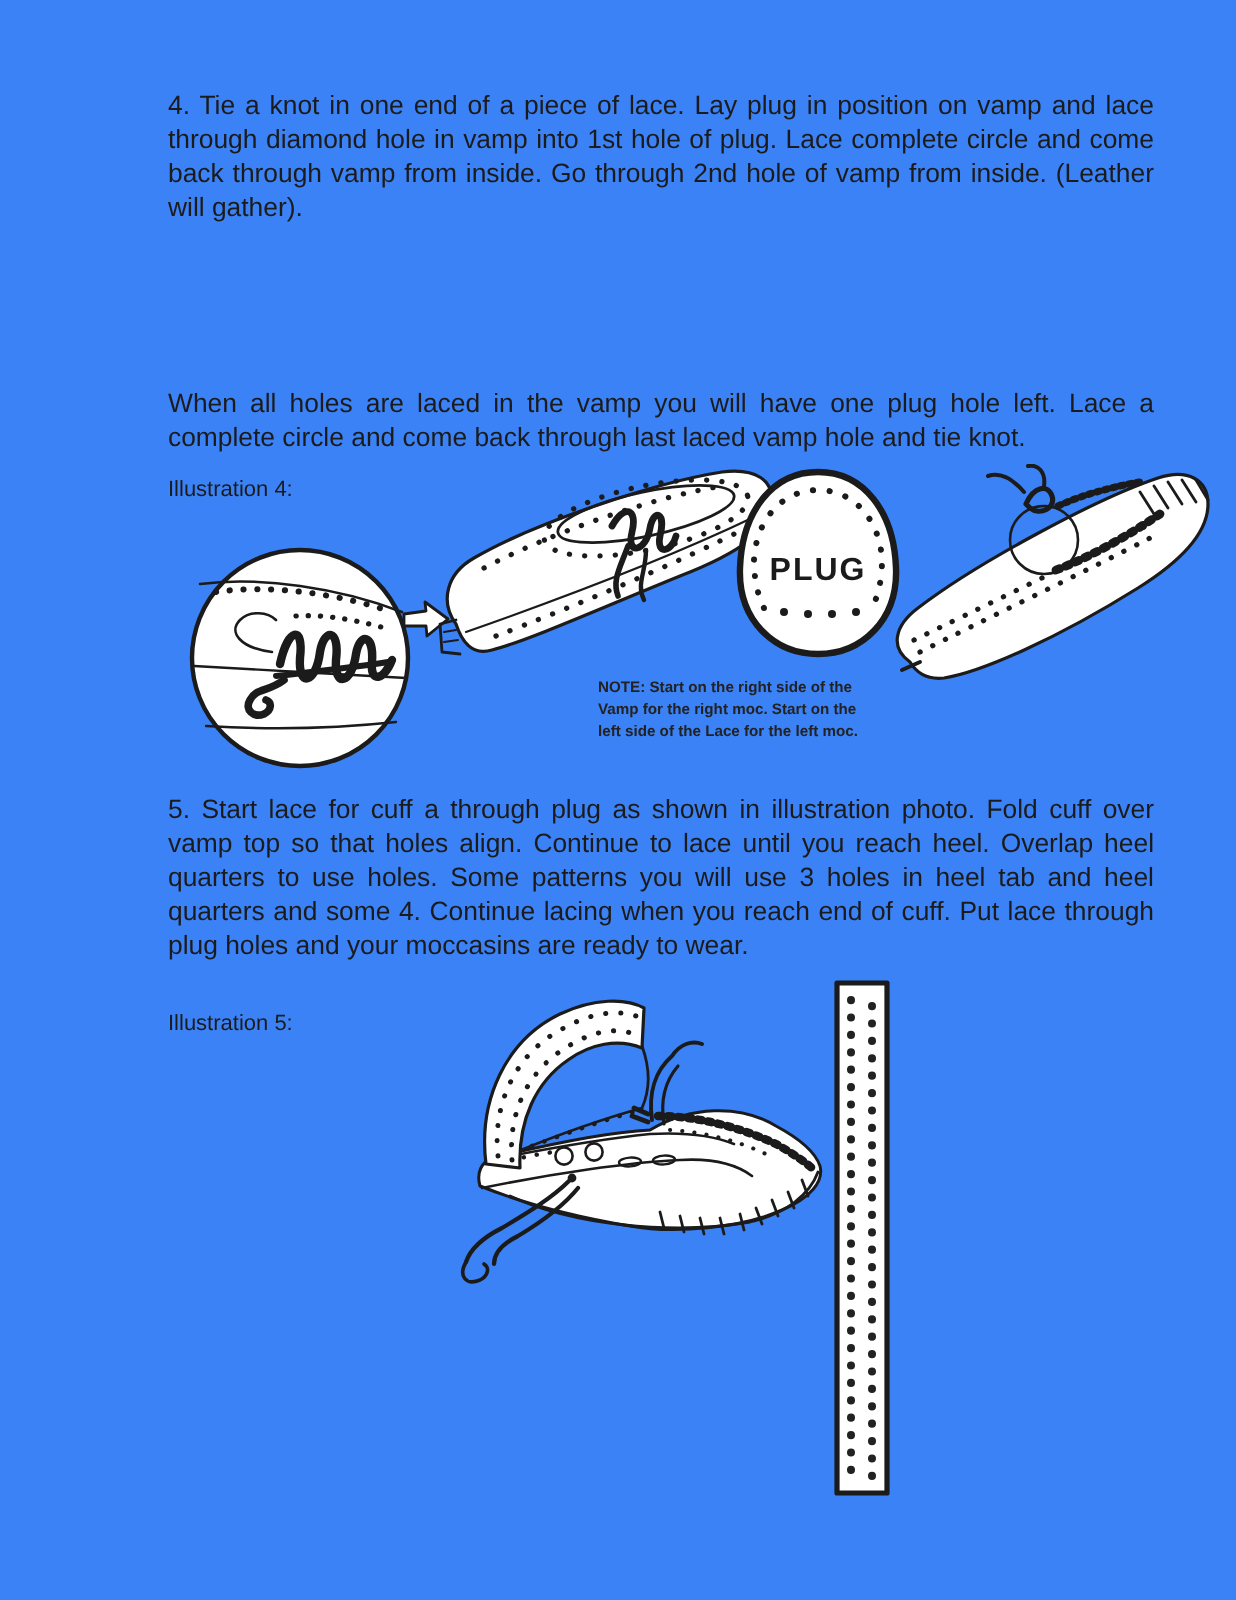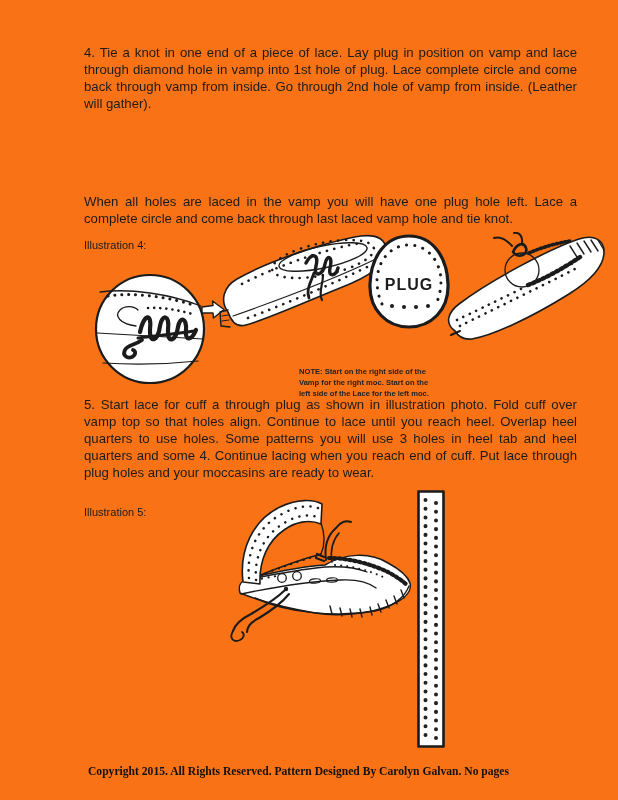--- a/index.html
+++ b/index.html
@@ -1,19 +1,19 @@
 <!DOCTYPE html>
 <html><head>
 <meta charset="utf-8">
 <style>
   html,body{margin:0;padding:0;background:#e8e8e8;}
   .page{
     position:relative;
     width:618px;height:800px;
-    background:#f97316;
+    background:#3b82f6;
     font-family:"Liberation Sans",sans-serif;
     color:#1b1b1b;
     overflow:hidden;
   }
   .body-par{
     position:absolute;
     left:84px;width:493px;
     font-size:13.2px;line-height:17px;
     text-align:justify;
     margin:0;
@@ -23,21 +23,20 @@
     left:84px;
     font-size:11px;line-height:17px;
     margin:0;
   }
   .note-block{
     position:absolute;
     left:299px;top:338px;width:148px;
     font-size:7.6px;line-height:11px;
     font-weight:bold;
     color:#222;
-    margin-top:28px;
   }
   .footer{
     position:absolute;
     left:88px;top:765px;width:500px;
     font-family:"Liberation Serif",serif;
     font-weight:bold;
     font-size:11.6px;line-height:14.5px;
     color:#111;
   }
   svg{position:absolute;display:block;}
@@ -163,16 +162,15 @@
 
       <g>
         <rect x="193.5" y="1.5" width="25" height="255" fill="#fff" stroke-width="2.6"></rect>
         <line x1="200.5" y1="10" x2="200.5" y2="250" stroke="#222" stroke-width="4" stroke-dasharray="0.1 8.6"></line>
         <line x1="211" y1="13" x2="211" y2="252" stroke="#222" stroke-width="4" stroke-dasharray="0.1 8.6"></line>
       </g>
     </g>
   </svg>
 
   <div class="footer">
-    <div>Copyright 2015. All Rights Reserved. Pattern Designed By Carolyn Galvan. No pages</div>
   </div>
 
 </div>
 
 </body></html>

